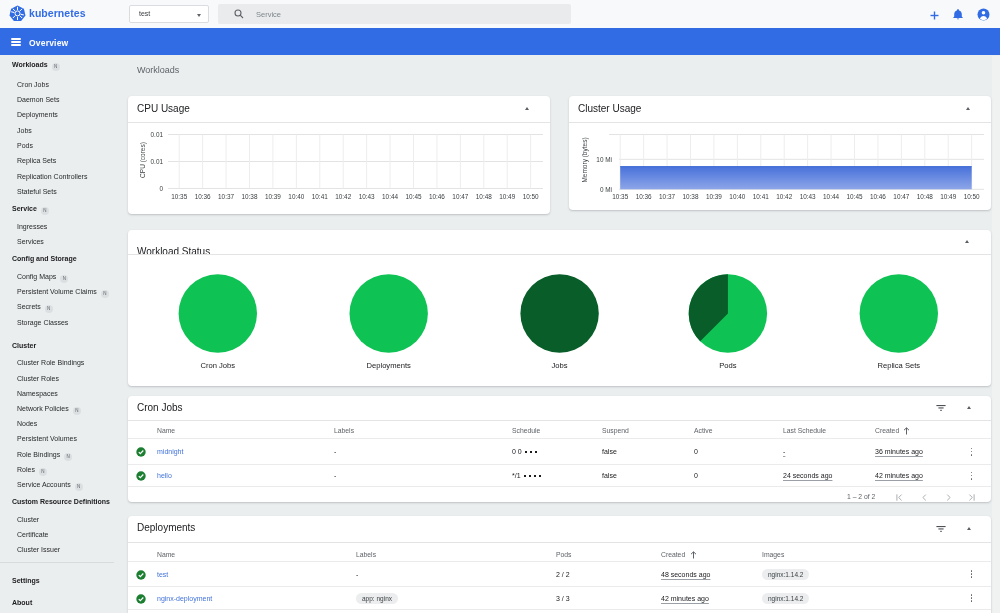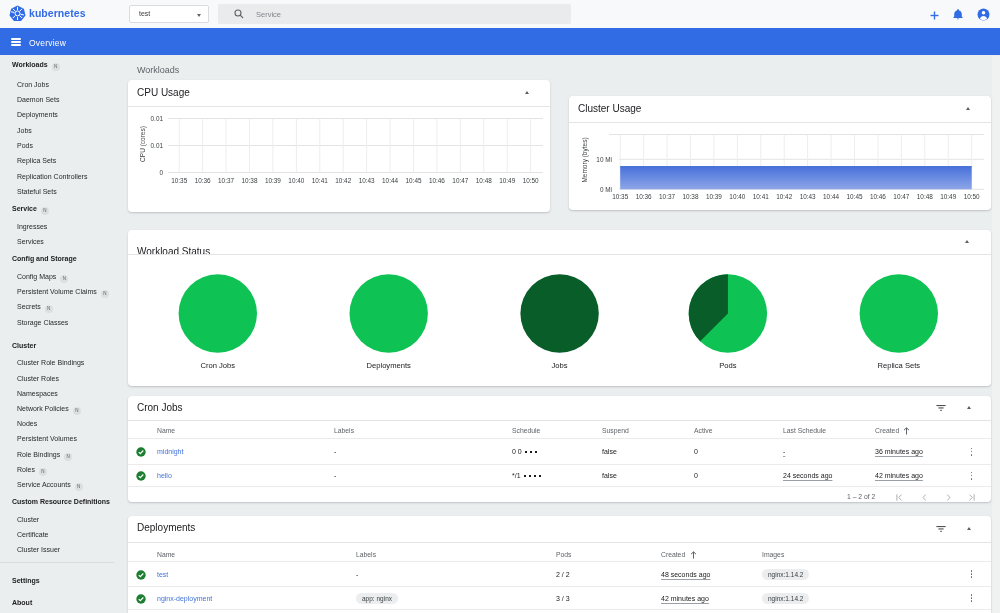--- a/index.html
+++ b/index.html
@@ -10,21 +10,21 @@
 #hdr { position:absolute; left:0; top:0; width:1000px; height:28px; background:#f8f9fa; }
 #blubar { position:absolute; left:0; top:28px; width:1000px; height:27px; background:#326ce5; }
 #klogotxt { position:absolute; left:29px; top:7px; font-size:10.5px; font-weight:bold; color:#326ce5; letter-spacing:0.05px; }
 #dropdown { position:absolute; left:129px; top:5px; width:80px; height:18px; background:#fff; border:1px solid #dadce0; border-radius:2px; }
 #dropdown .txt { position:absolute; left:9px; top:4px; font-size:7px; color:#3c4043; }
 #dropdown .car { position:absolute; right:7px; top:7.5px; width:0; height:0; border-left:2.6px solid transparent; border-right:2.6px solid transparent; border-top:3px solid #606468; }
 #search { position:absolute; left:218px; top:4px; width:353px; height:20px; background:#e9ebec; border-radius:2px; }
 #search .ph { position:absolute; left:38px; top:5.5px; font-size:7.5px; color:#80868b; }
 
 #burger div { position:absolute; left:11px; width:10px; height:1.4px; background:#fff; border-radius:1px; }
-#ovtitle { position:absolute; left:29px; top:38px; font-size:8.5px; font-weight:normal; color:#fff; letter-spacing:0.2px; }
+#ovtitle { position:absolute; left:29px; top:38px; font-size:8.5px; font-weight:bold; color:#fff; letter-spacing:0.2px; }
 
 .nav { position:absolute; left:17px; font-size:7px; color:#27292b; white-space:nowrap; height:10px; line-height:10px; }
 .nav.h { left:12px; font-weight:bold; color:#202124; }
 .badge { display:inline-block; width:8px; height:8px; margin-left:4px; background:#dcdfe1; border-radius:50%; font-size:4.5px; color:#5f6368; text-align:center; line-height:8px; vertical-align:-1px; font-weight:normal; }
 #navdiv { position:absolute; left:0; top:562px; width:114px; height:1px; background:#d9dcdd; }
 
 .card { position:absolute; background:#fff; border-radius:4px; box-shadow:0 1px 2px rgba(60,64,67,.25); }
 .ctitle { position:absolute; left:9px; font-size:10px; color:#202124; }
 .cdiv { position:absolute; left:0; width:100%; height:1px; background:#e4e4e4; }
 .caret { position:absolute; width:0; height:0; border-left:2.8px solid transparent; border-right:2.8px solid transparent; border-bottom:3.2px solid #5a5e62; }
@@ -128,21 +128,21 @@
       <div class="nav" style="top:529.8px">Certificate</div>
       <div class="nav" style="top:545px">Cluster Issuer</div>
       <div class="nav h" style="top:576px">Settings</div>
       <div class="nav h" style="top:597.8px">About</div>
     </div>
   <div style="position:absolute;left:992px;top:56px;width:8px;height:557px;background:#f0f2f2"></div>
   <div id="navdiv"></div>
 
   <div id="wktitle">Workloads</div>
 
-  <div class="card" style="left:128px;top:80px;width:422px;height:132px">
+  <div class="card" style="left:128px;top:96px;width:422px;height:118px">
     <div class="ctitle" style="top:7px">CPU Usage</div>
     <div class="caret" style="right:21px;top:11px"></div>
     <div class="cdiv" style="top:25.5px"></div>
     <svg class="abs" style="left:0;top:0" width="422" height="114" viewBox="0 0 422 114" id="cpuchart">
         <line x1="40" y1="38.5" x2="415" y2="38.5" stroke="#e3e3e3" stroke-width="1"></line>
         <line x1="40" y1="65.5" x2="415" y2="65.5" stroke="#e3e3e3" stroke-width="1"></line>
         <line x1="40" y1="92.5" x2="415" y2="92.5" stroke="#e3e3e3" stroke-width="1"></line>
         <line x1="51.2" y1="38.5" x2="51.2" y2="92.5" stroke="#ededed" stroke-width="1"></line>
         <text x="51.2" y="103" font-size="6.4" fill="#3c4043" text-anchor="middle">10:35</text>
         <line x1="74.63" y1="38.5" x2="74.63" y2="92.5" stroke="#ededed" stroke-width="1"></line>

